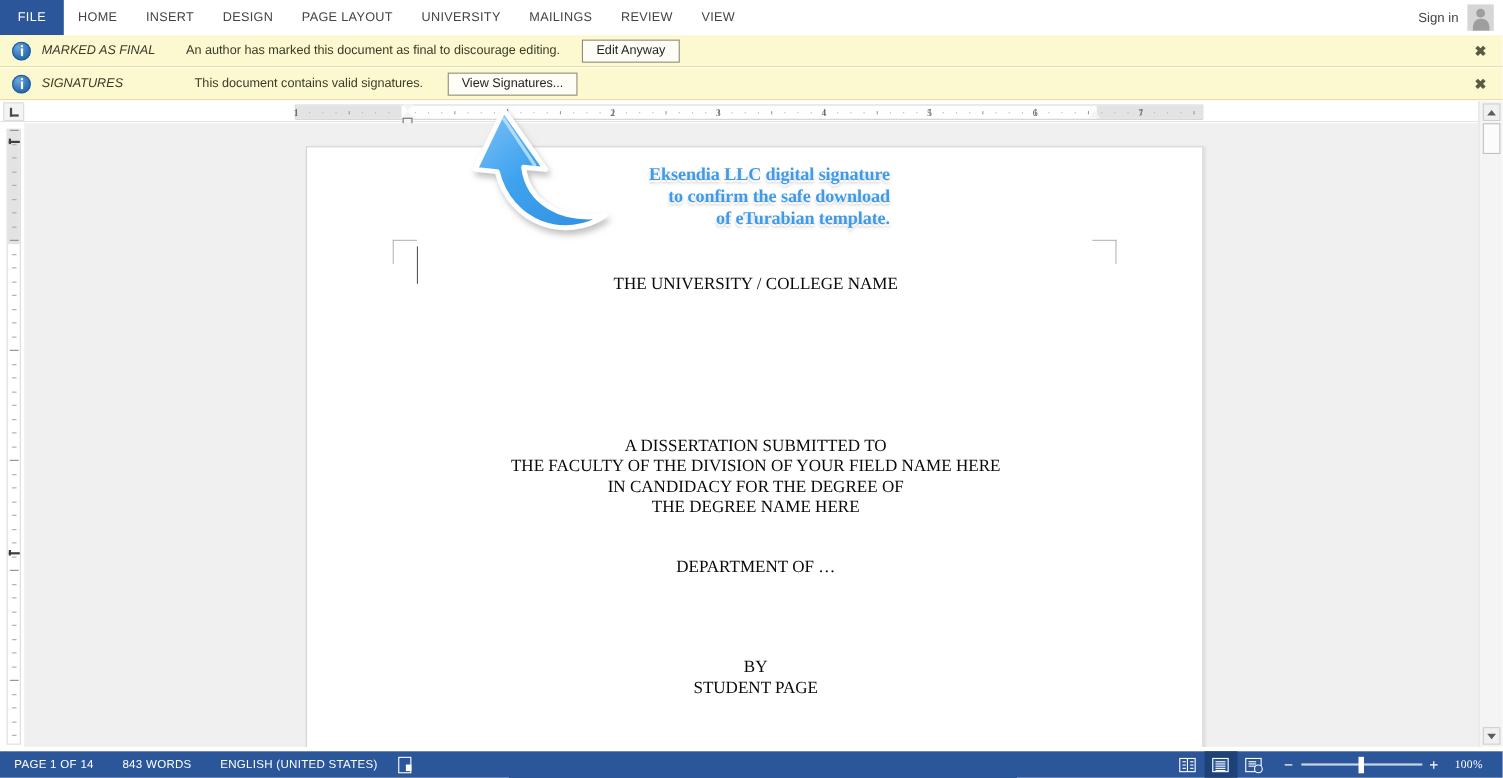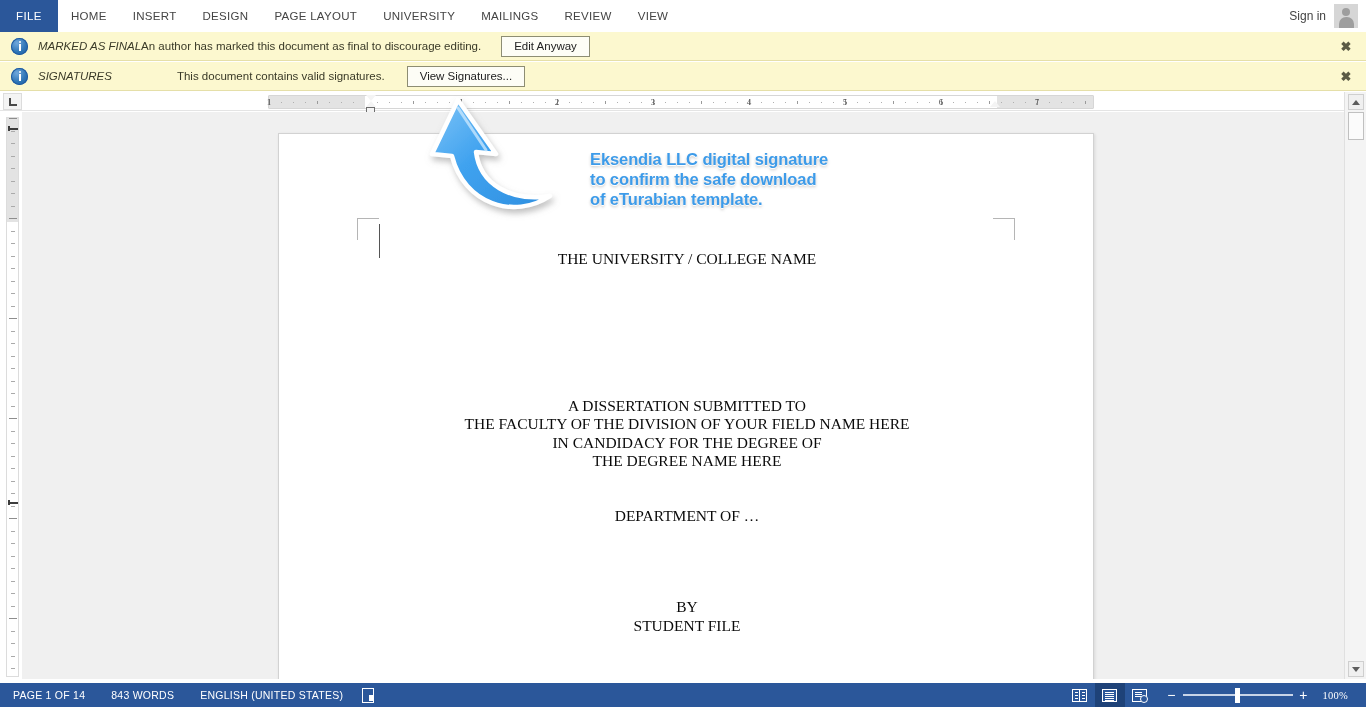--- a/index.html
+++ b/index.html
@@ -184,25 +184,26 @@
   .doc-gap-md { height:36px; }
   .doc-gap-sm { height:18px; }
 
   
   #annotation-layer {
     position:absolute; left:0; top:92px; width:1344px; height:160px;
     pointer-events:none;
   }
   #annotation-text {
     position:absolute; left:590px; top:57px;
-    font-family:Liberation Sans, sans-serif;
+    font-family:Liberation Serif, serif;
     font-size:16.5px; font-weight:bold; line-height:20px;
     color:#3d9be9; letter-spacing:-.1px;
     text-shadow:0 1px 0 rgba(255,255,255,.95), 0 2px 3px rgba(120,120,120,.45);
     white-space:nowrap;
+    text-align:right;
   }
   #arrow-svg { position:absolute; left:418px; top:0px; }
 
   
   #vscroll {
     position:absolute; right:0; top:92px; width:22px; height:587px;
     background:#f4f4f4; border-left:1px solid #e0e0e0;
   }
   .scroll-arrow {
     position:absolute; left:3px; width:16px; height:16px;
@@ -309,21 +310,21 @@
   <div class="ribbon-tab">VIEW</div>
   <div id="ribbon-right">
     <span id="signin-label">Sign in</span>
     <span id="account-avatar"></span>
   </div>
 </div>
 
 <div class="notify-bar" id="notify-final">
   <span class="info-icon"></span>
   <span class="notify-title">MARKED AS FINAL</span>
-  <span class="notify-msg" style="margin-left:0">An author has marked this document as final to discourage editing.</span>
+  <span class="notify-msg" style="margin-left:28px">An author has marked this document as final to discourage editing.</span>
   <button class="notify-btn" style="margin-left:20px">Edit Anyway</button>
   <span class="notify-close">✖</span>
 </div>
 
 <div class="notify-bar" id="notify-sign">
   <span class="info-icon"></span>
   <span class="notify-title">SIGNATURES</span>
   <span class="notify-msg" style="margin-left:65px">This document contains valid signatures.</span>
   <button class="notify-btn" style="margin-left:22px">View Signatures...</button>
   <span class="notify-close">✖</span>
@@ -487,21 +488,21 @@
       <div class="doc-gap-sm"></div>
       <div class="doc-line">A DISSERTATION SUBMITTED TO</div>
       <div class="doc-line">THE FACULTY OF THE DIVISION OF YOUR FIELD NAME HERE</div>
       <div class="doc-line">IN CANDIDACY FOR THE DEGREE OF</div>
       <div class="doc-line">THE DEGREE NAME HERE</div>
       <div class="doc-gap-md"></div>
       <div class="doc-line">DEPARTMENT OF …</div>
       <div class="doc-gap-lg"></div>
       <div class="doc-gap-sm"></div>
       <div class="doc-line">BY</div>
-      <div class="doc-line">STUDENT FILE</div>
+      <div class="doc-line">STUDENT PAGE</div>
       <div class="doc-gap-lg"></div>
 
     </div>
   </div>
 </div>
 
 <div id="annotation-layer">
   <svg id="arrow-svg" width="160" height="135" viewBox="0 0 160 135">
     <defs>
       <linearGradient id="arrGrad" x1="0" y1="0" x2="1" y2="1">

